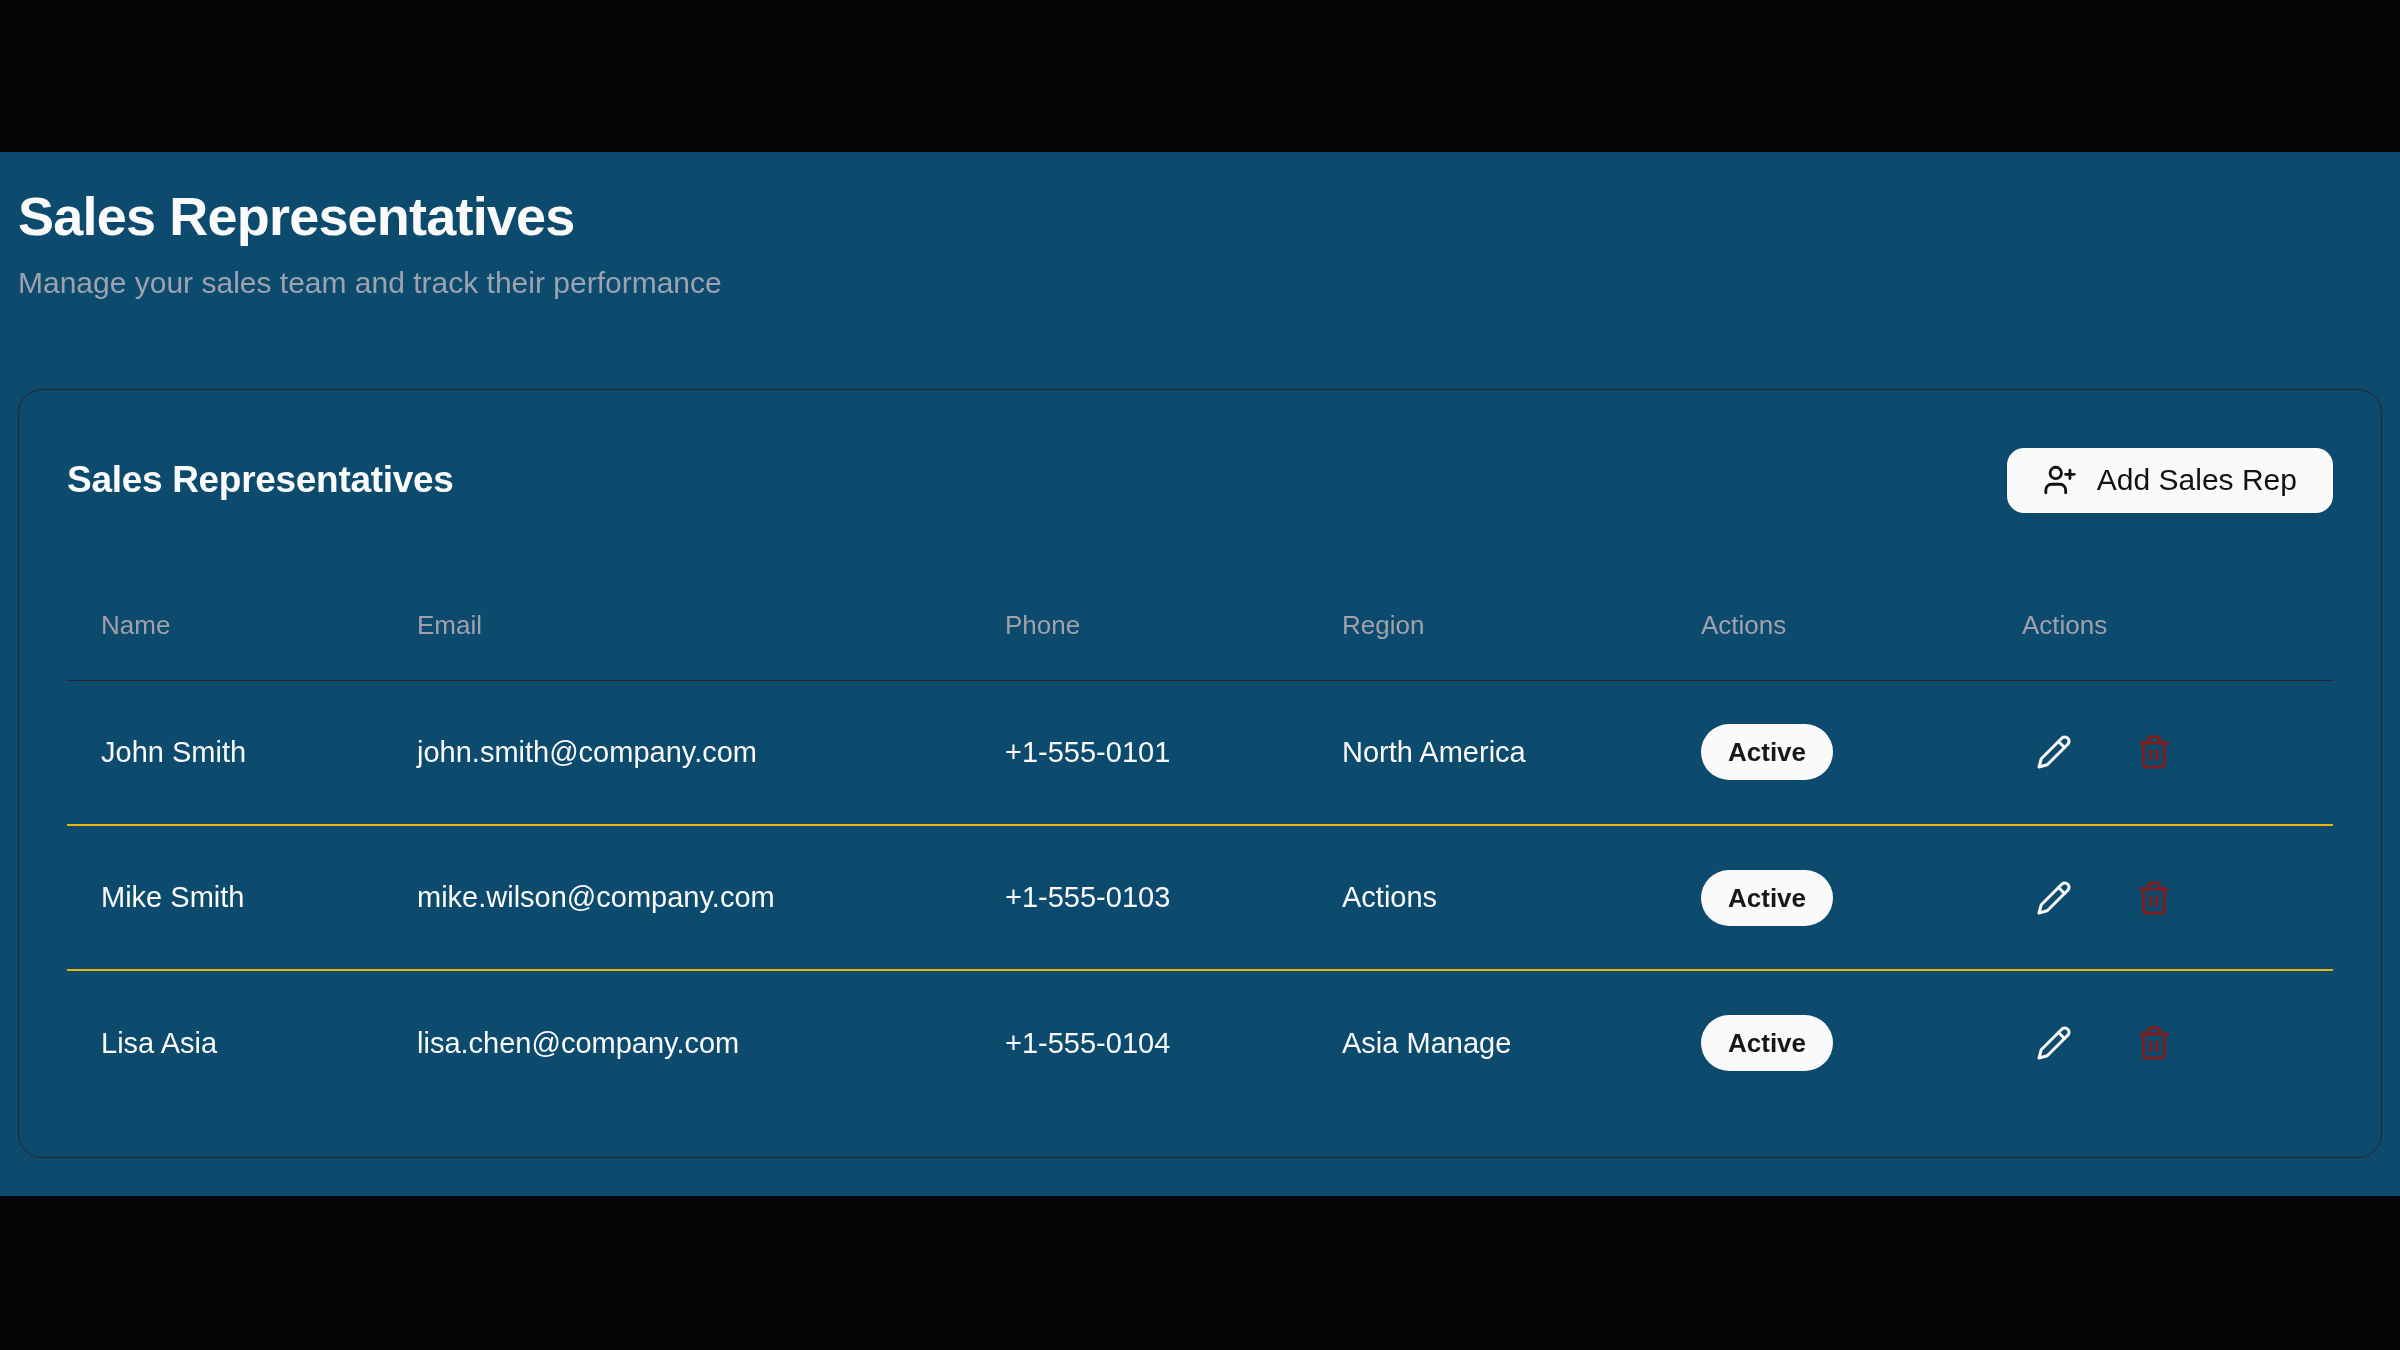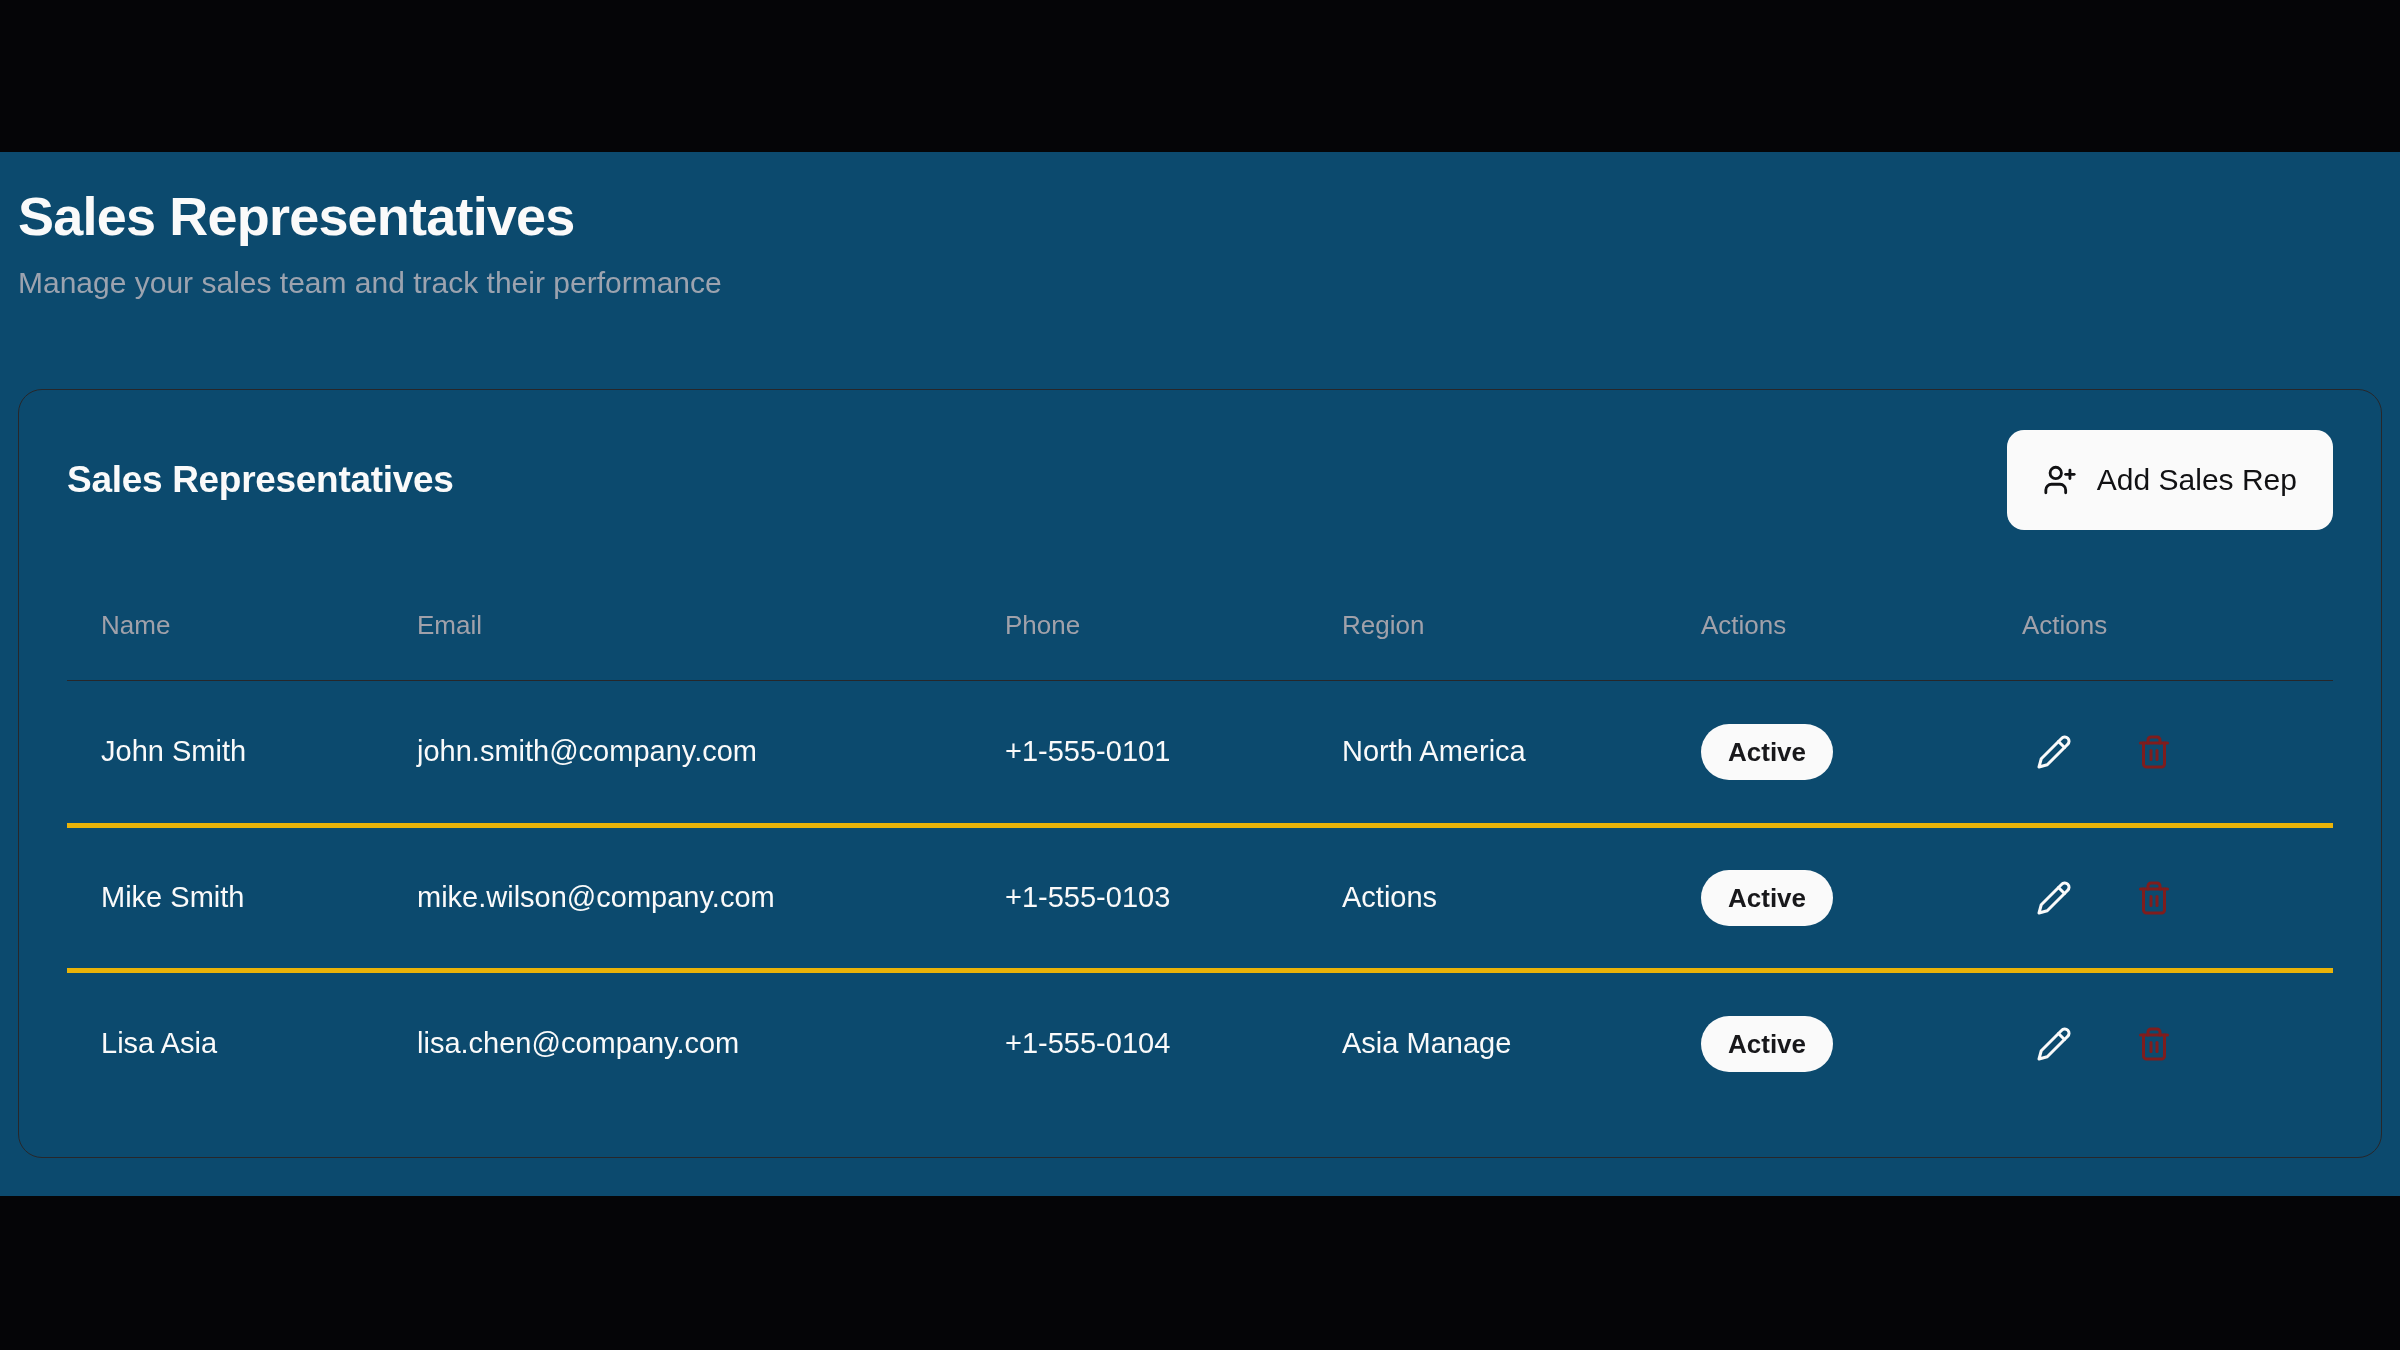--- a/index.html
+++ b/index.html
@@ -43,21 +43,21 @@
     justify-content: space-between;
     height: 84px;
   }
   .card-title {
     font-size: 37px;
     font-weight: 600;
     letter-spacing: -0.3px;
     color: #fafafa;
   }
   .add-btn {
-    height: 100px;
+    height: 65px;
     padding: 0 36px;
     border: none;
     border-radius: 17px;
     background: #fafafa;
     color: #111113;
     font-family: inherit;
     font-size: 30px;
     font-weight: 500;
     display: inline-flex;
     align-items: center;
@@ -86,21 +86,21 @@
     color: #a1a1aa;
     border-bottom: 1px solid #27272a;
   }
   td {
     height: 145px;
     padding: 0 0 0 34px;
     vertical-align: middle;
     font-size: 29px;
     font-weight: 400;
     color: #fafafa;
-    border-bottom: 5px solid #eab308;
+    border-bottom: 2px solid #eab308;
   }
   tbody tr:last-child td { border-bottom: none; }
   td.cell-name { font-weight: 500; }
   .badge {
     display: inline-flex;
     align-items: center;
     justify-content: center;
     background: #fafafa;
     color: #18181b;
     font-size: 26px;

